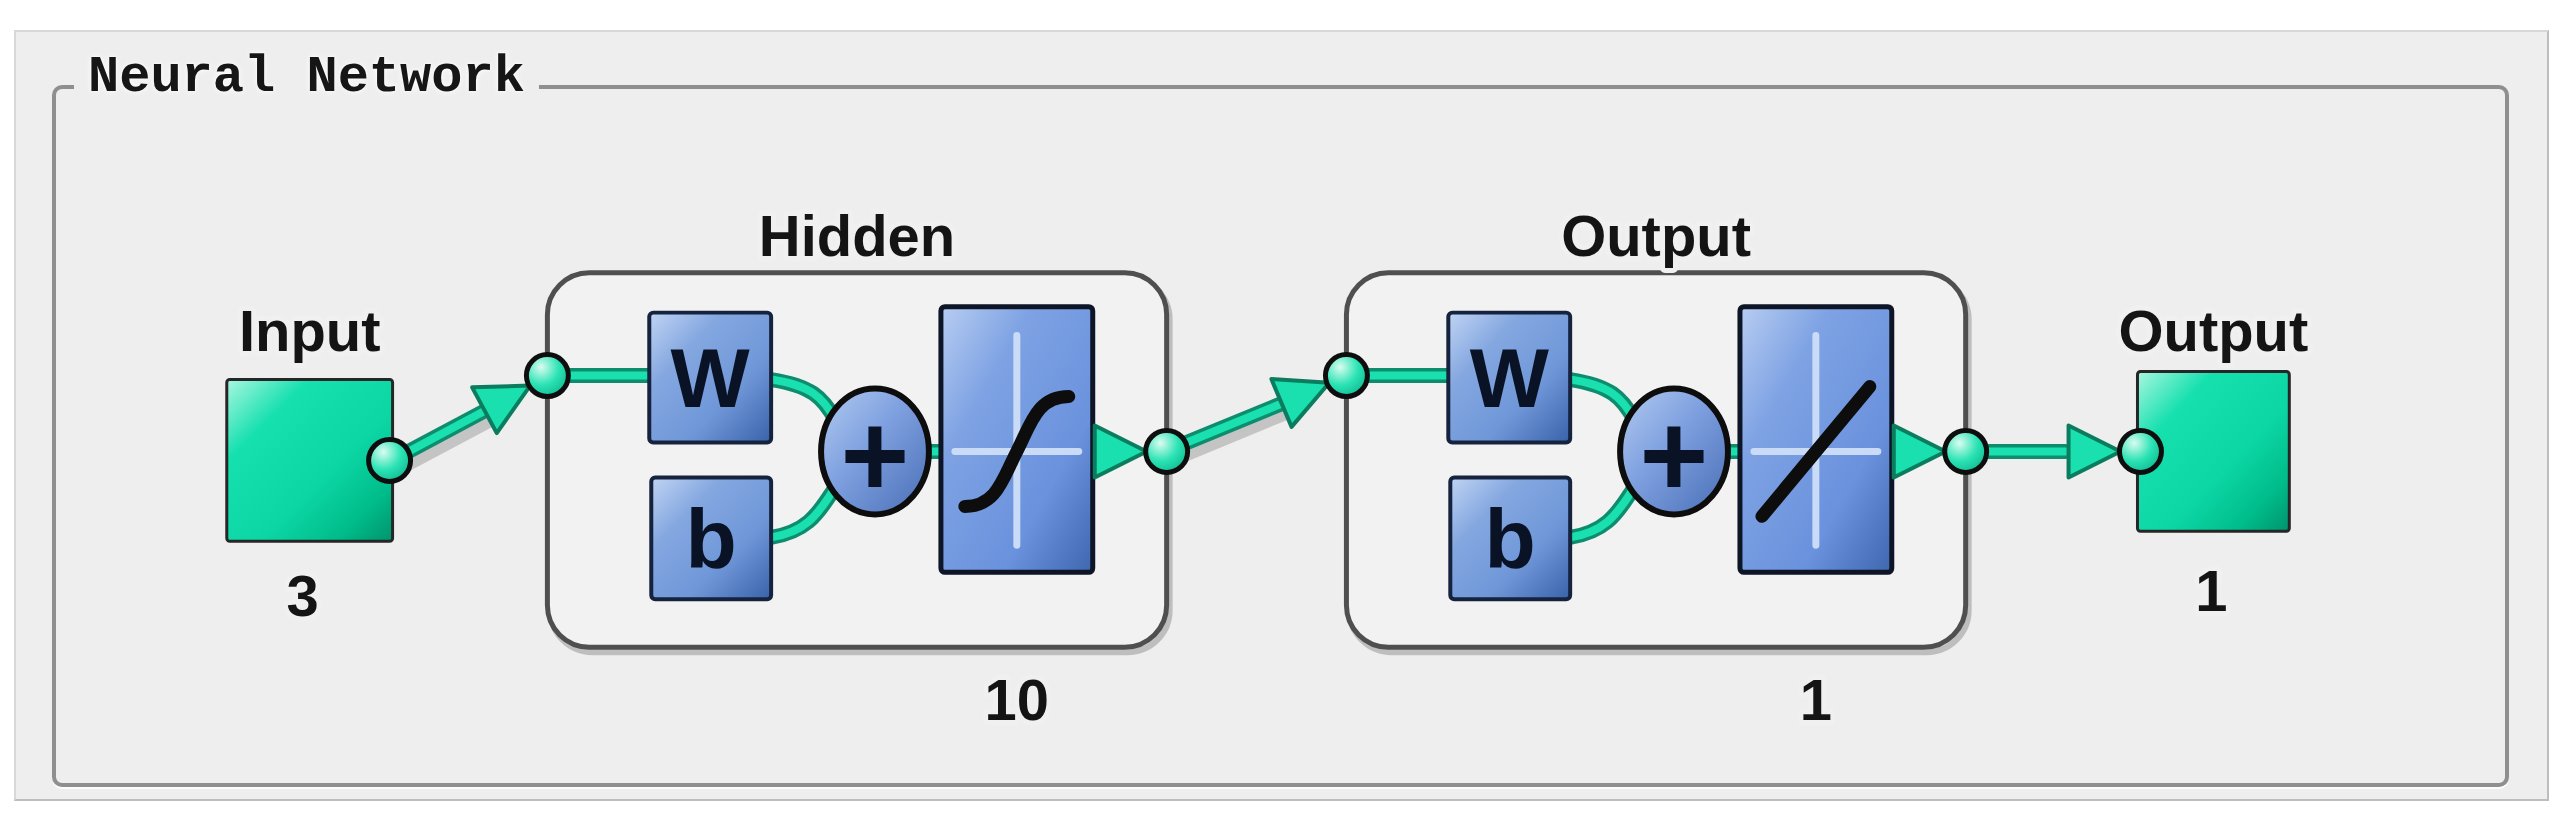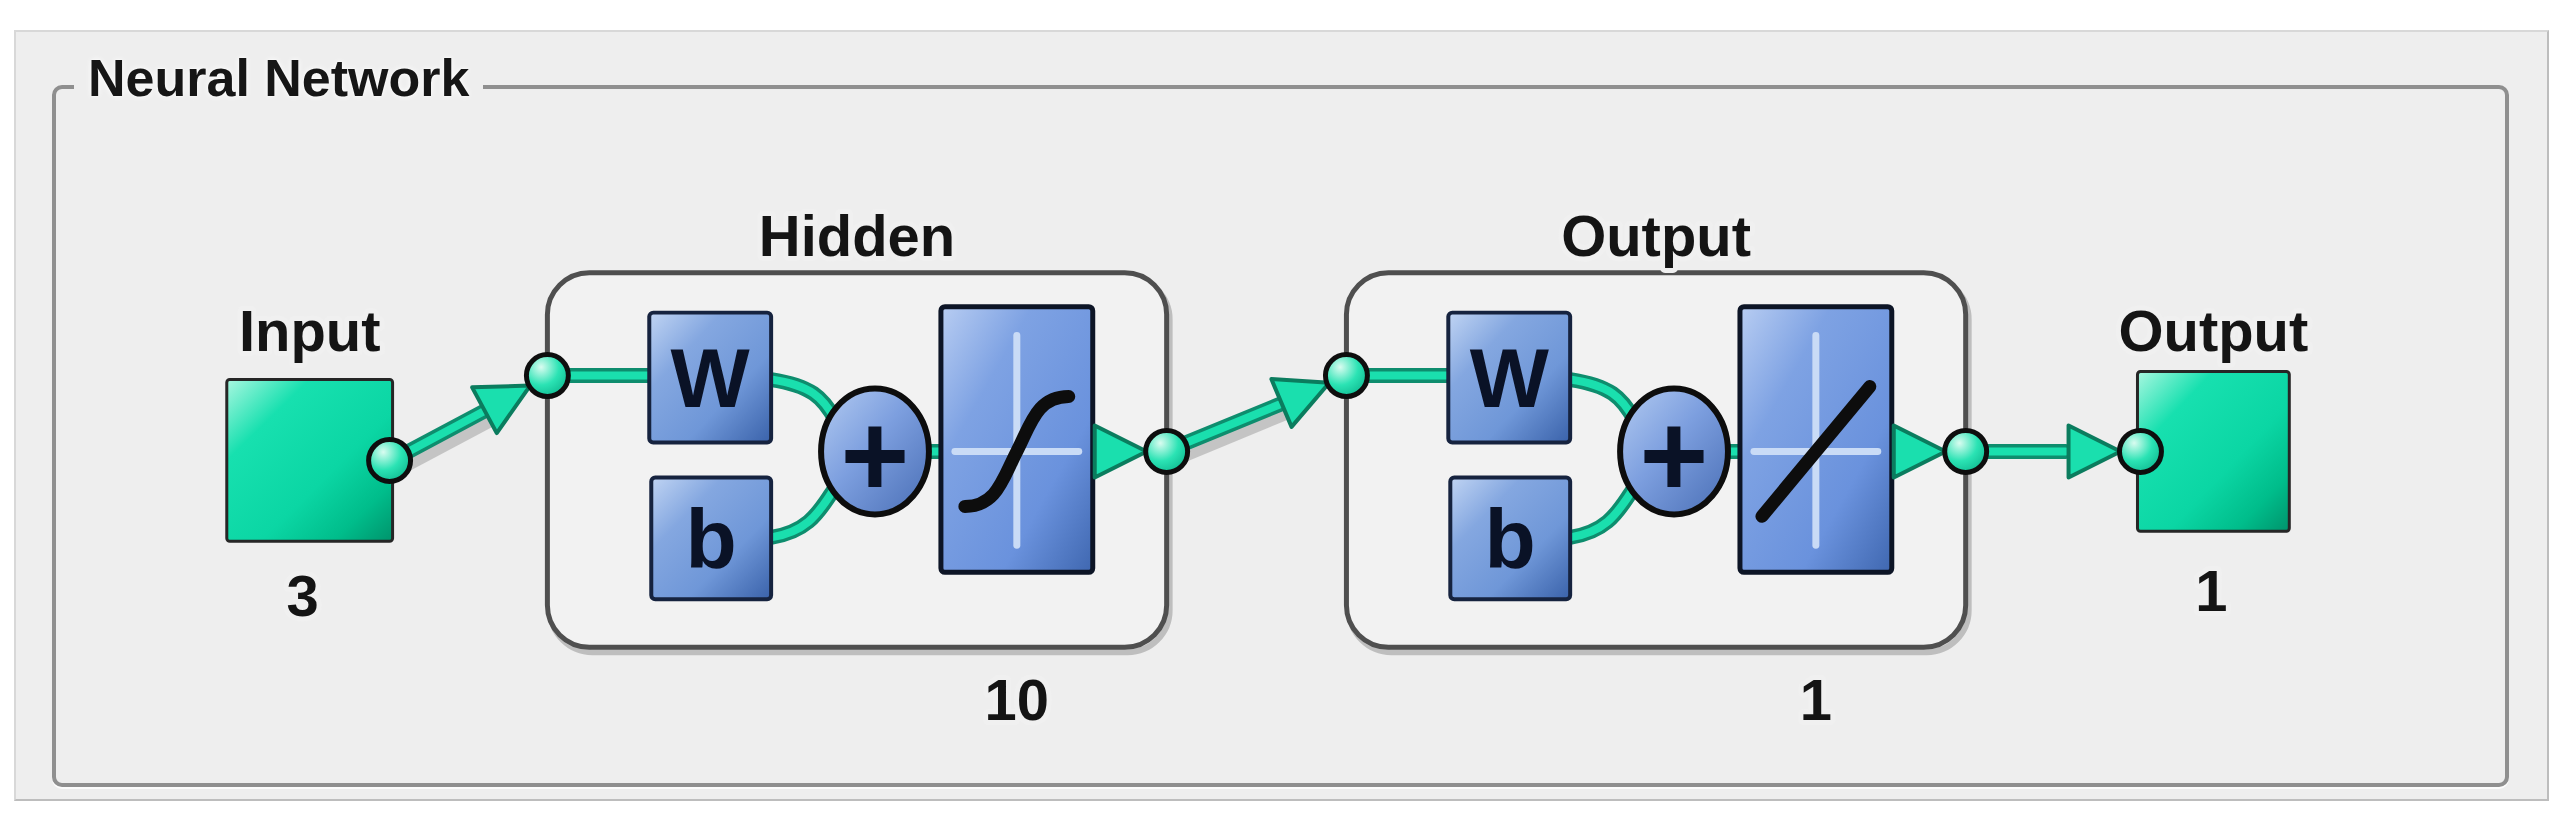--- a/index.html
+++ b/index.html
@@ -19,20 +19,21 @@
     border:4px solid #8f8f8f;border-radius:10px;
     box-shadow:0 2px 0 rgba(255,255,255,.8);
     z-index:1;
   }
   .grouptitle{
     position:absolute;left:74px;top:48px;z-index:3;
     font-size:52px;font-weight:700;color:#161616;
     background:#eeeeee;padding:0 14px;
     text-shadow:0 0 6px #ffffff, 0 0 2px #ffffff;
     white-space:nowrap;
+    font-family:Liberation Mono, monospace;
   }
   svg.net{position:absolute;left:0;top:0;z-index:2;}
   svg text{font-family:"Liberation Sans", sans-serif;font-weight:700;}
   .halo{paint-order:stroke;stroke:#f0f0f0;stroke-width:10px;stroke-linejoin:round;fill:#141414;}
   .lbl{font-size:58px;}
   .num{font-size:58px;}
   .wb{font-size:84px;fill:#0a1226;}
   .plus{font-size:118px;fill:#0a1226;}
   .shaft-b{stroke:#0e8d6e;stroke-width:15;stroke-linecap:round;fill:none;}
   .shaft-f{stroke:#1adfae;stroke-width:8;stroke-linecap:round;fill:none;}

